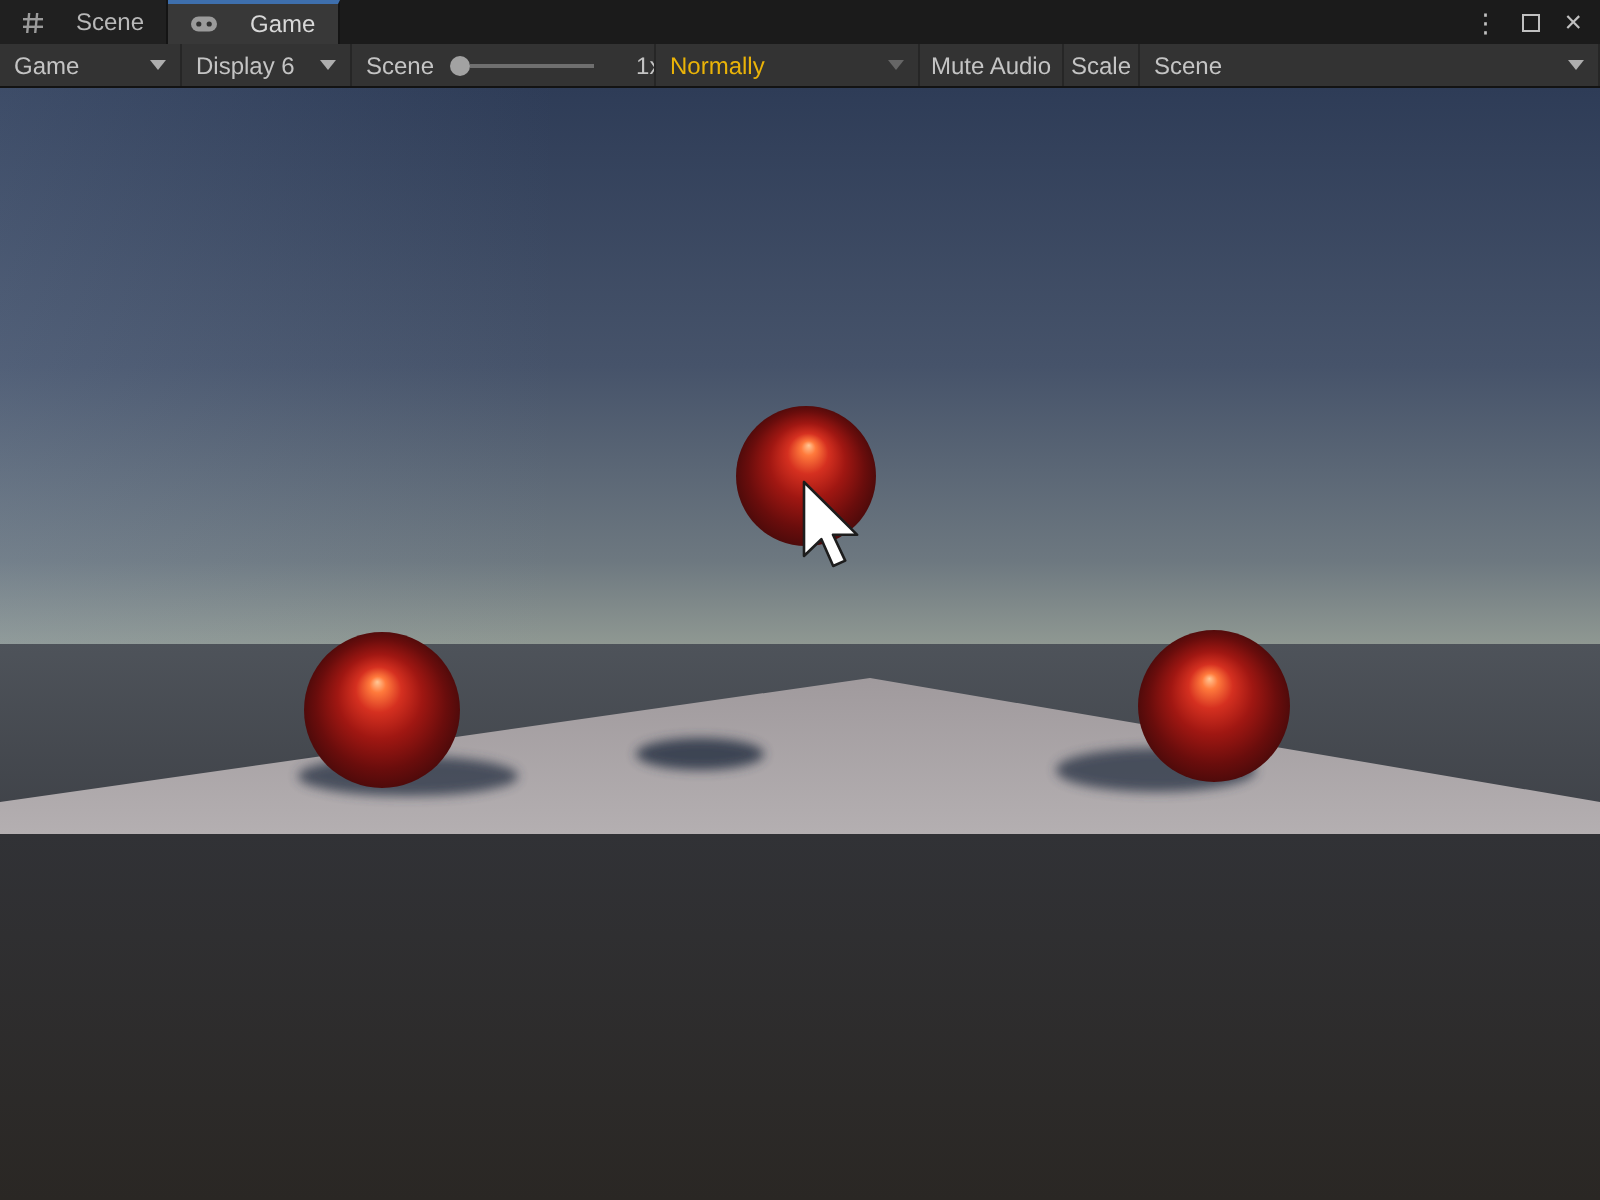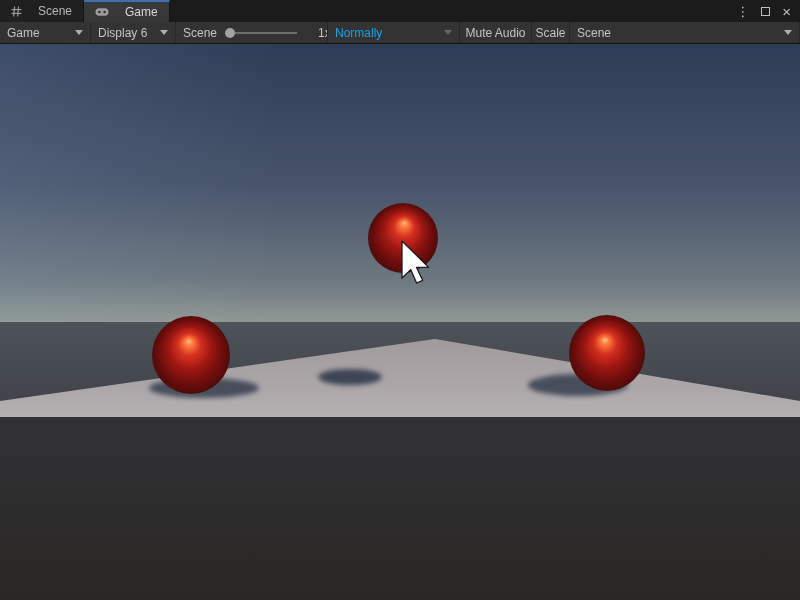--- a/index.html
+++ b/index.html
@@ -34,21 +34,21 @@
   
   .toolbar {
     height:22px; background:#333333; display:flex; align-items:stretch;
     font-size:12px; color:#c4c4c4; border-bottom:1px solid #131313;
   }
   .titem {
     display:flex; align-items:center; padding:0 7px;
     border-right:1px solid #262626; white-space:nowrap; overflow:hidden;
   }
   .titem.center { justify-content:center;align-items:center; }
-  .titem.disabled { color:#0ea5e9; }
+  .titem.disabled { color:#eab308; }
   .arrow {
     width:0; height:0; margin-left:auto;
     border-left:4px solid transparent; border-right:4px solid transparent;
     border-top:5px solid #aeaeae;
   }
   .arrow.dim { border-top-color:#666; }
   .slider { display:flex; align-items:center; margin-left:8px; }
   .knob { width:10px; height:10px; border-radius:50%; background:#a2a2a2; flex:none; }
   .track { width:62px; height:2px; background:#6f6f6f; flex:none; }
   .scale-val { margin-left:21px; }

